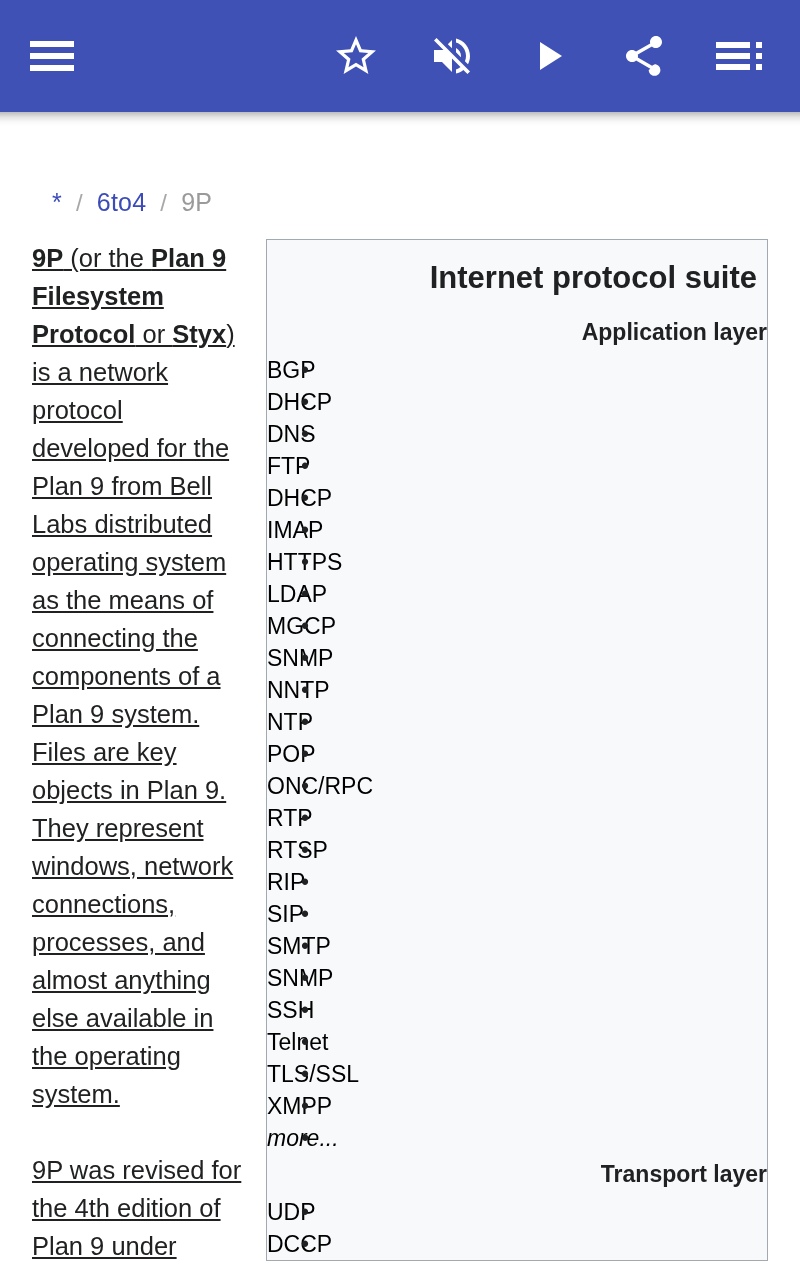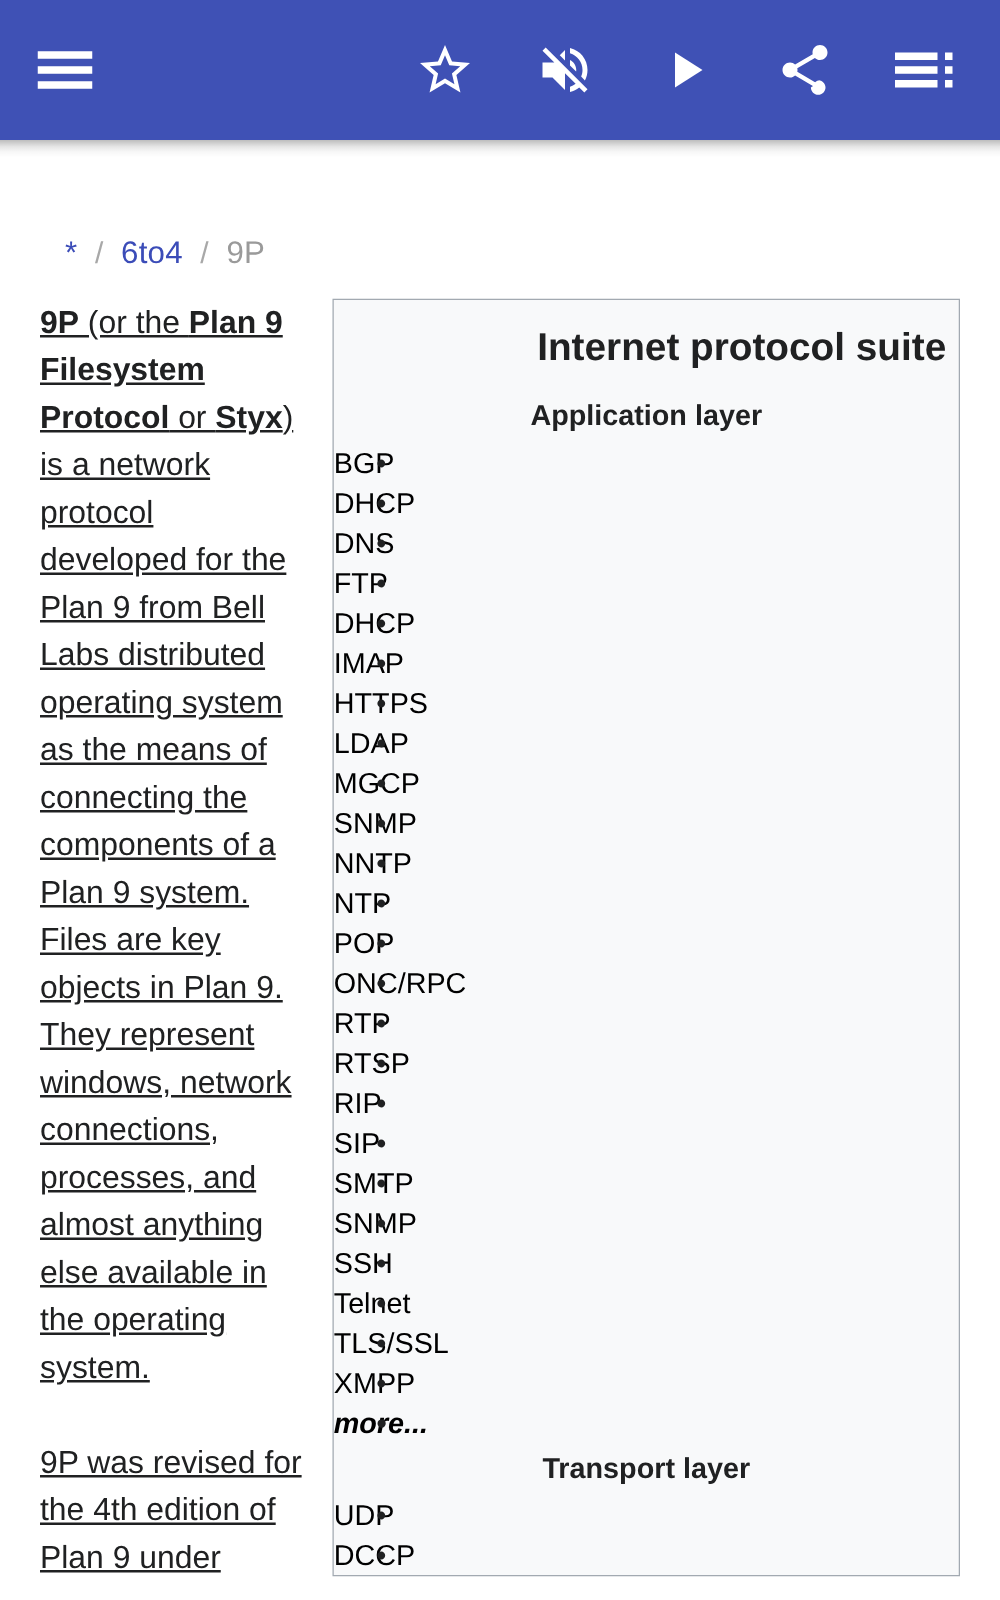--- a/index.html
+++ b/index.html
@@ -105,21 +105,21 @@
   }
   .infobox-title {
     text-align: right;
     font-size: 31px;
     font-weight: 700;
     color: #202122;
     line-height: 40px;
     padding: 0 10px 14px;
   }
   .layer-heading {
-    text-align: center;
+    text-align: right;
     font-size: 23px;
     font-weight: 700;
     color: #202122;
     line-height: 32px;
     padding: 4px 0 6px;
   }
   .proto-list {
     list-style: none;
     margin: 0;
     padding: 0;
@@ -134,21 +134,21 @@
   }
   .proto-item::before {
     content: "\2022";
     position: absolute;
     left: 34px;
     top: 0;
     font-size: 23px;
     line-height: 32px;
     color: #202122;
   }
-  .proto-item.is-more { font-style: italic; font-weight: bold; }
+  .proto-item.is-more { font-style: italic; }
 </style>
 </head>
 <body>
 
 <div class="appbar">
   <div class="appbar-left">
     <button class="icon-btn" title="Menu">
       <span>
         <svg width="44" height="34" viewBox="0 0 44 34" aria-hidden="true">
           <rect x="0" y="2" width="44" height="6" fill="#ffffff"></rect>

